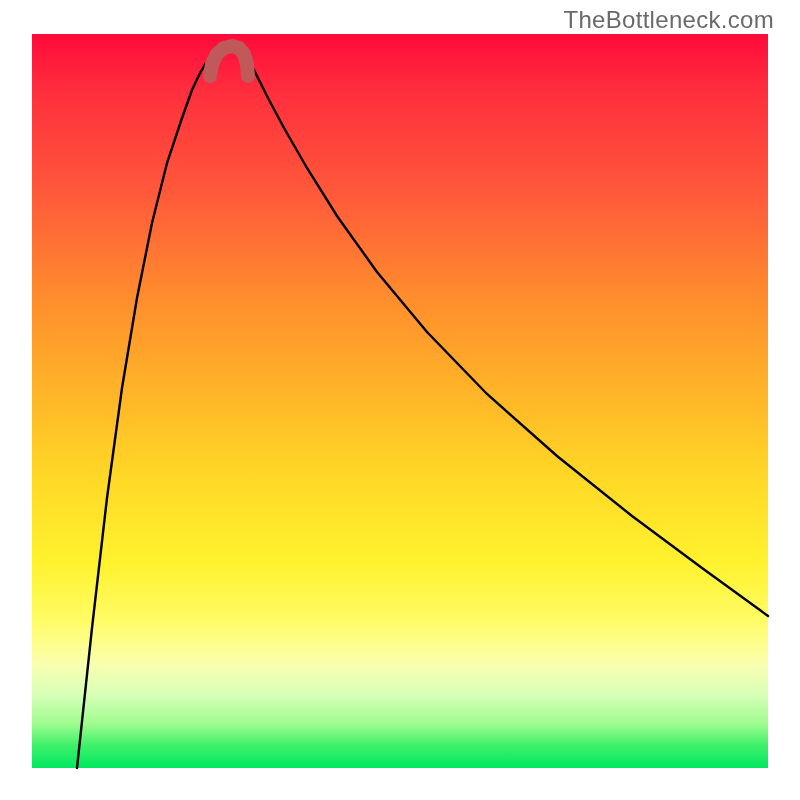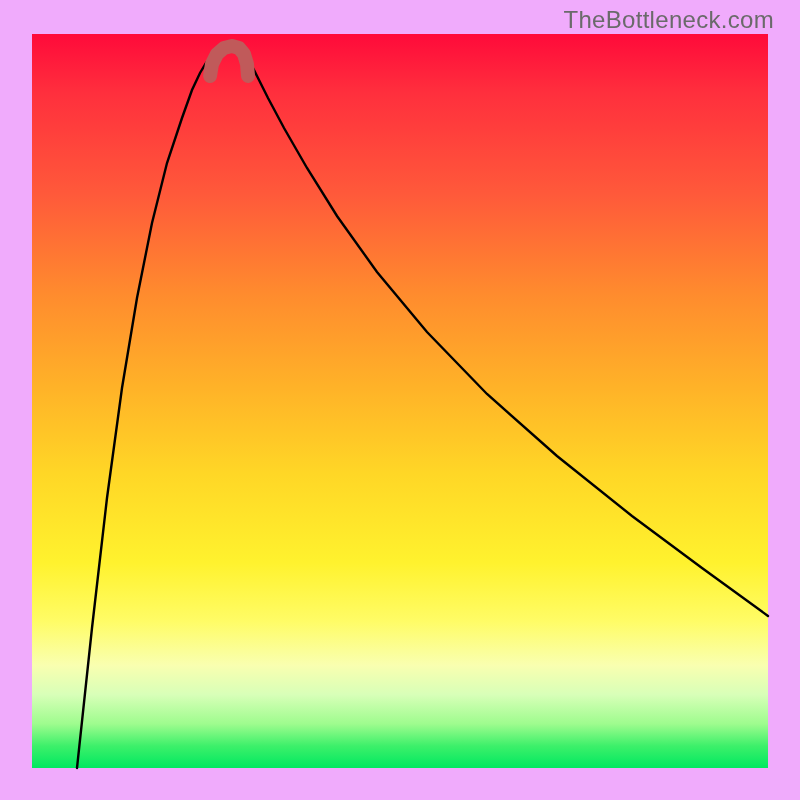--- a/index.html
+++ b/index.html
@@ -8,21 +8,21 @@
     width: 800px;
     height: 800px;
     background: #000;
     overflow: hidden;
     font-family: Arial, Helvetica, sans-serif;
   }
   .frame {
     position: absolute;
     left: 0; top: 0;
     width: 800px; height: 800px;
-    background: #f0abfc;
+    background: #ffffff;
   }
   .plot {
     position: absolute;
     left: 32px;
     top: 34px;
     width: 736px;
     height: 734px;
     
     background: linear-gradient(
       to bottom,

